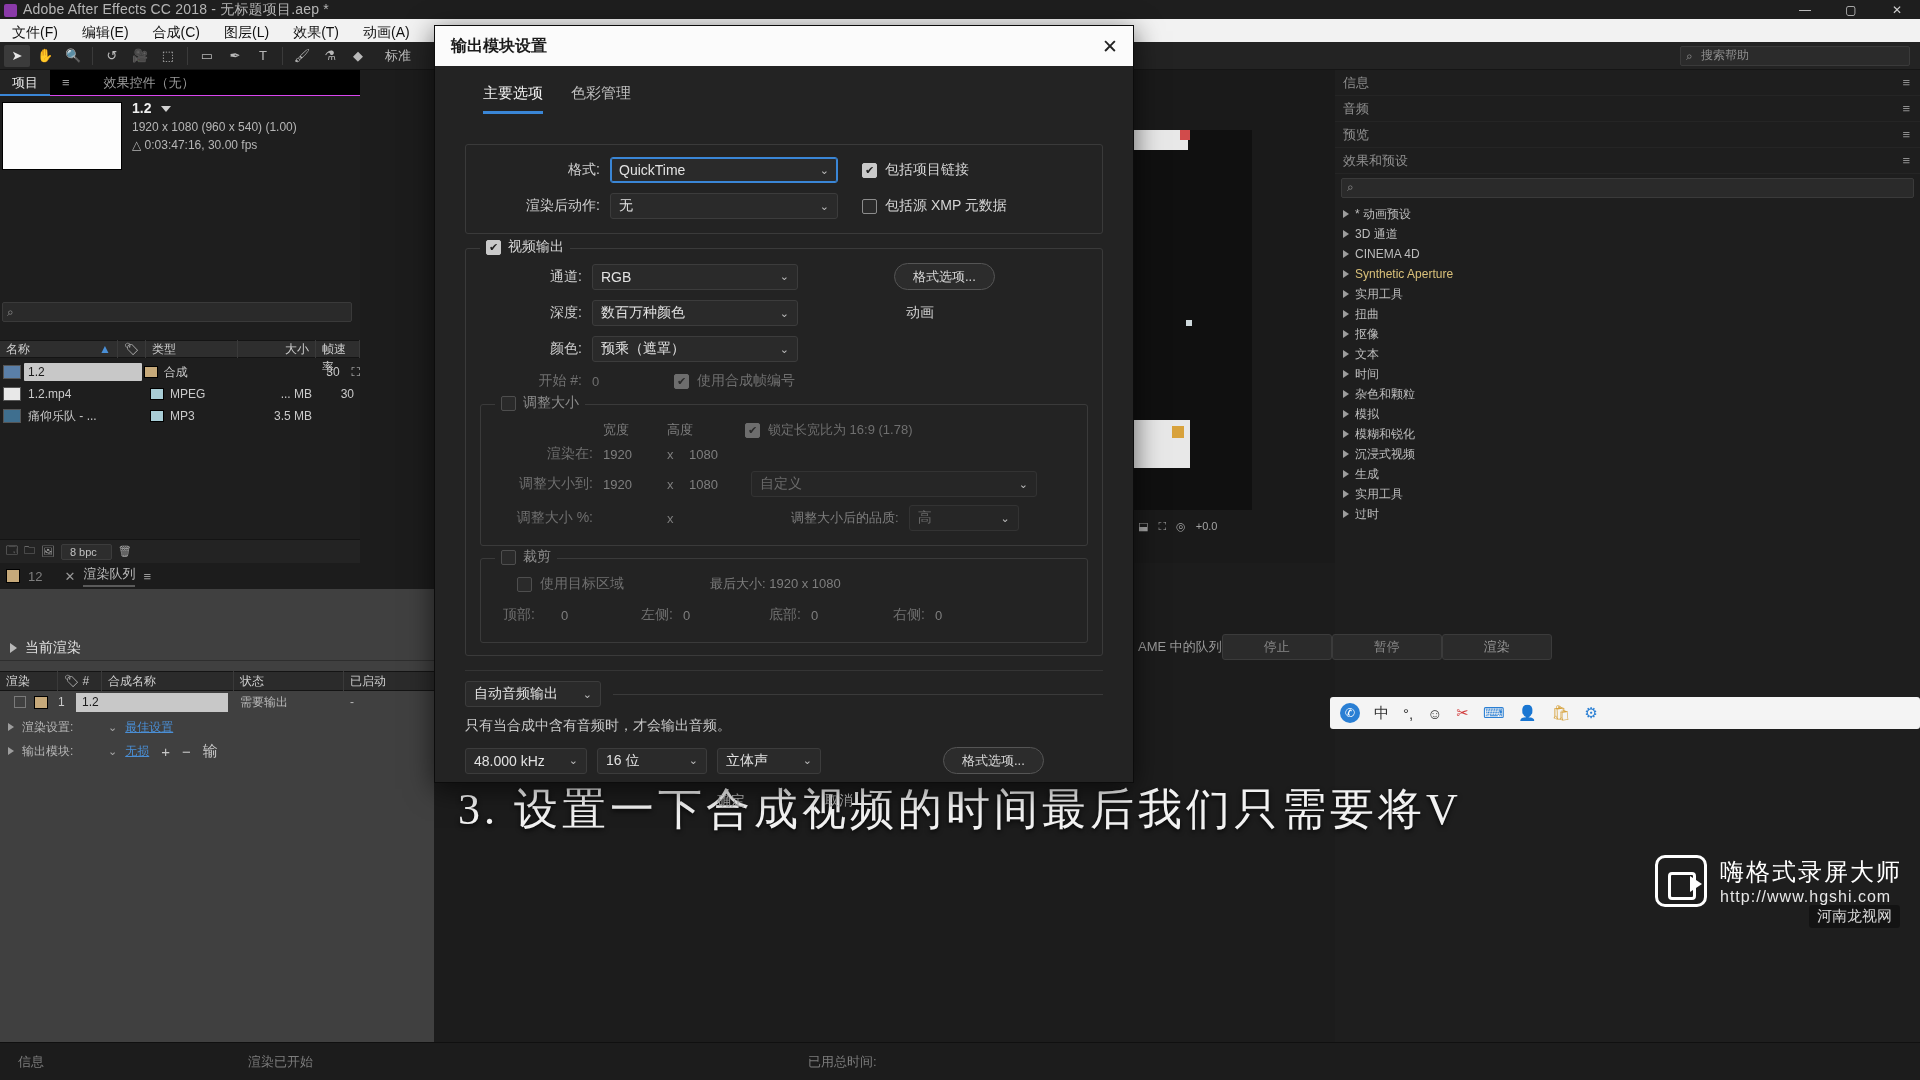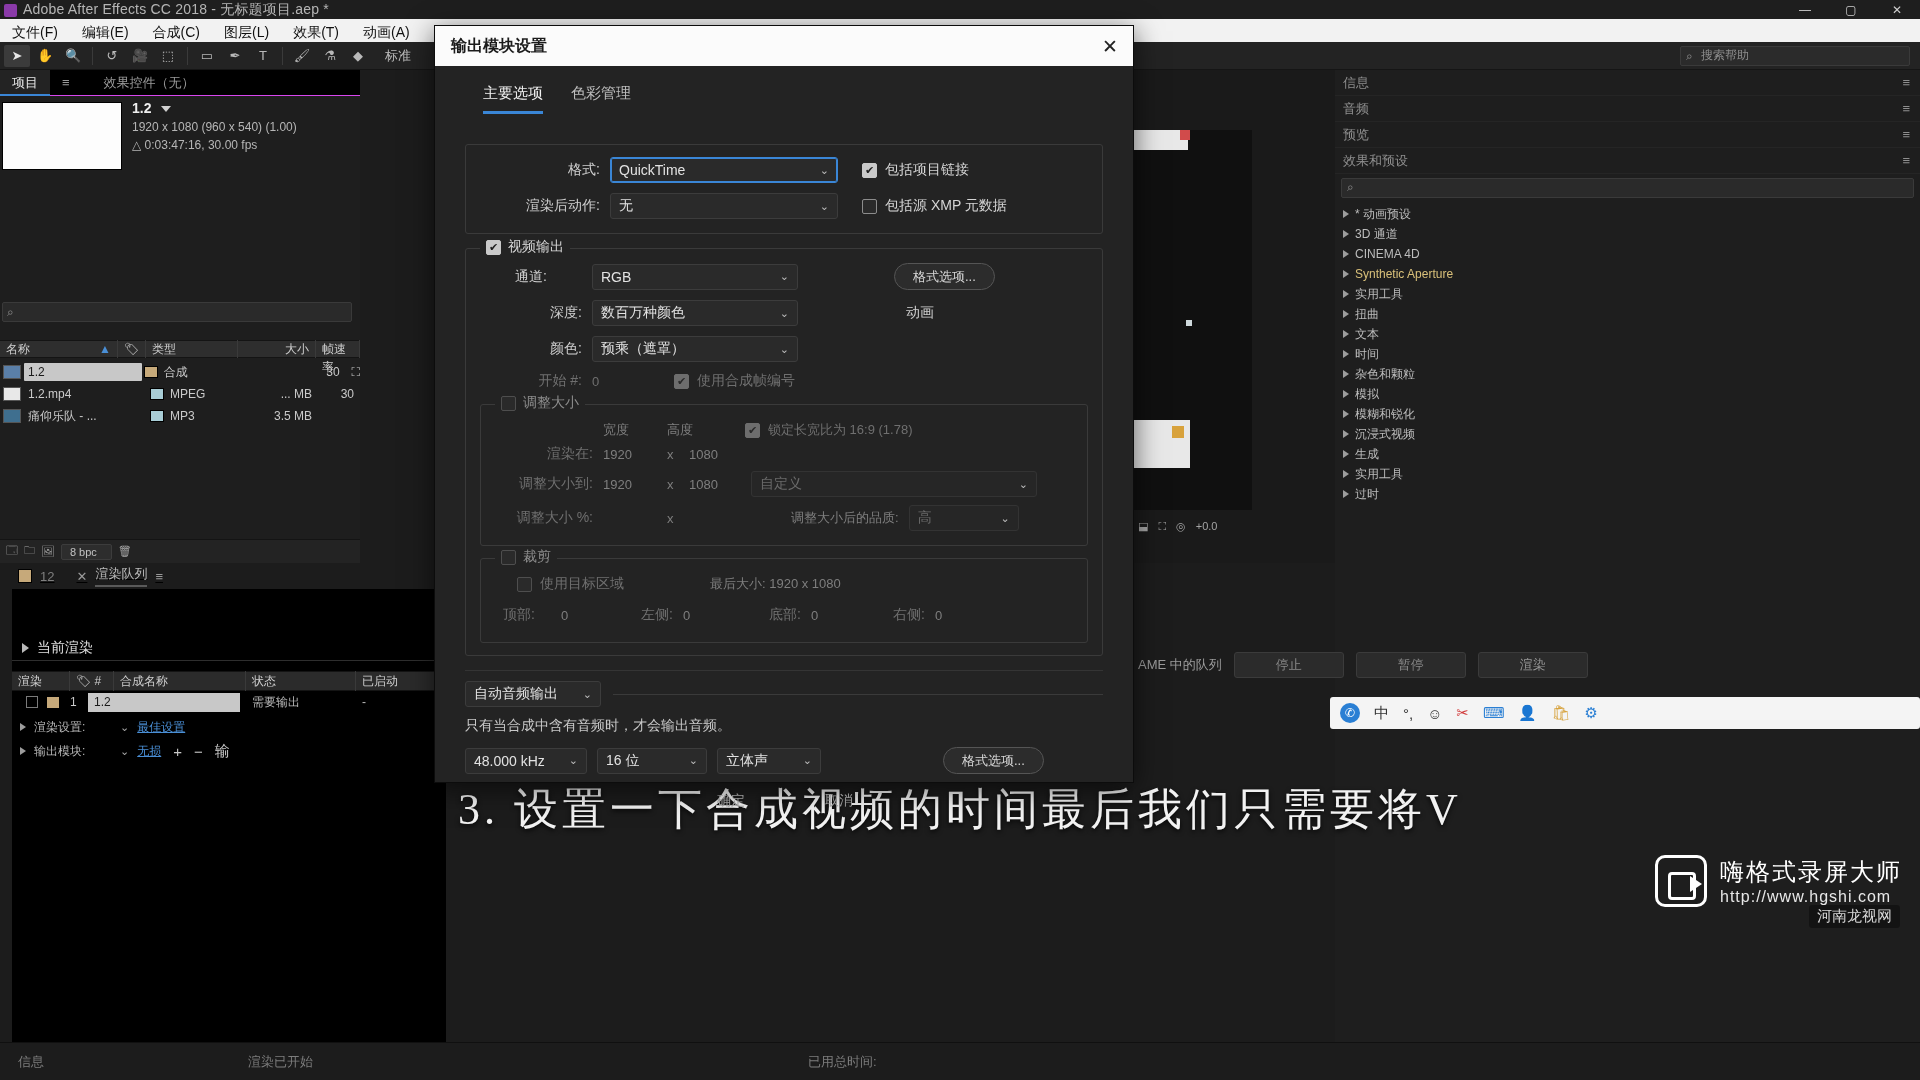--- a/index.html
+++ b/index.html
@@ -114,21 +114,21 @@
     background: #232323; border-top: 1px solid #141414;
     display: flex; align-items: center; gap: 6px; padding-left: 6px;
     color: #a8a8a8; font-size: 11px;
   }
   .bpc-chip {
     background: #2d2d2d; border: 1px solid #3c3c3c; border-radius: 2px;
     padding: 1px 14px 1px 8px; color: #c2c2c2; font-size: 11px;
   }
 
   
-  #render-queue { left: 12px; top: 563px; width: 434px; height: 517px; background: #000000; text-decoration: underline; }
+  #render-queue { left: 0; top: 563px; width: 434px; height: 517px; background: #404040; }
   .rq-tabbar { height: 26px; background: #1c1c1c; display: flex; align-items: center; padding-left: 6px; gap: 8px; }
   .rq-tabbar .swatch { width: 14px; height: 14px; background: #c6a97a; border: 1px solid #000; }
   .rq-tabbar .tname { color: #7f7f7f; font-size: 13px; }
   .rq-tabbar .x { color: #9a9a9a; font-size: 13px; margin-left: 14px; }
   .rq-tabbar .act {
     color: #bdbdbd; font-size: 13px; border-bottom: 2px solid #5a5a5a;
     padding-bottom: 2px;
   }
   .rq-tabbar .hamb { color: #9a9a9a; font-size: 13px; }
   .rq-cur {
@@ -193,22 +193,22 @@
     color: #bdbdbd; font-size: 12px; gap: 6px;
   }
   .eff-item .tri {
     width: 0; height: 0; border-top: 4px solid transparent;
     border-bottom: 4px solid transparent; border-left: 6px solid #9d9d9d; flex: none;
   }
   .eff-item.accent { color: #d9c07a; }
 
   
   .render-bar {
-    position: absolute; left: 1130px; top: 648px; width: 790px; height: 34px;
-    display: flex; align-items: center; gap: 12px; padding-left: 8px;
+    position: absolute; left: 1130px; top: 630px; width: 790px; height: 34px;
+    display: flex; align-items: center; padding-left: 8px;
   }
   .render-bar .lbl { color: #9a9a9a; font-size: 13px; }
   .rbtn {
     height: 26px; min-width: 110px; background: #2b2b2b; border: 1px solid #3b3b3b;
     border-radius: 3px; color: #8a8a8a; font-size: 13px;
     display: flex; align-items: center; justify-content: center;
   }
   .rbtn.primary { color: #9a9a9a; }
 
   
@@ -581,20 +581,24 @@
       <div class="eff-item">
           <span class="tri"></span>
           <span>实用工具</span>
         </div>
       <div class="eff-item">
           <span class="tri"></span>
           <span>扭曲</span>
         </div>
       <div class="eff-item">
           <span class="tri"></span>
+          <span>抠像</span>
+        </div>
+      <div class="eff-item">
+          <span class="tri"></span>
           <span>文本</span>
         </div>
       <div class="eff-item">
           <span class="tri"></span>
           <span>时间</span>
         </div>
       <div class="eff-item">
           <span class="tri"></span>
           <span>杂色和颗粒</span>
         </div>
@@ -700,21 +704,21 @@
         </div>
       </div>
 
       <div class="grp" style="">
         <div class="grp-legend">
           <span class="cbx on"></span>
           <span>视频输出</span>
         </div>
 
         <div class="fld">
-          <div class="lab" style="width:112px;text-align:center;">通道:</div>
+          <div class="lab" style="width:112px;">通道:</div>
           <div class="sel-box" style="width:206px;">
             <span>RGB</span>
             <span class="chev">⌄</span>
           </div>
           <div style="margin-left:96px;">
             <div class="btn-round">格式选项...</div>
           </div>
         </div>
 
         <div class="fld">

